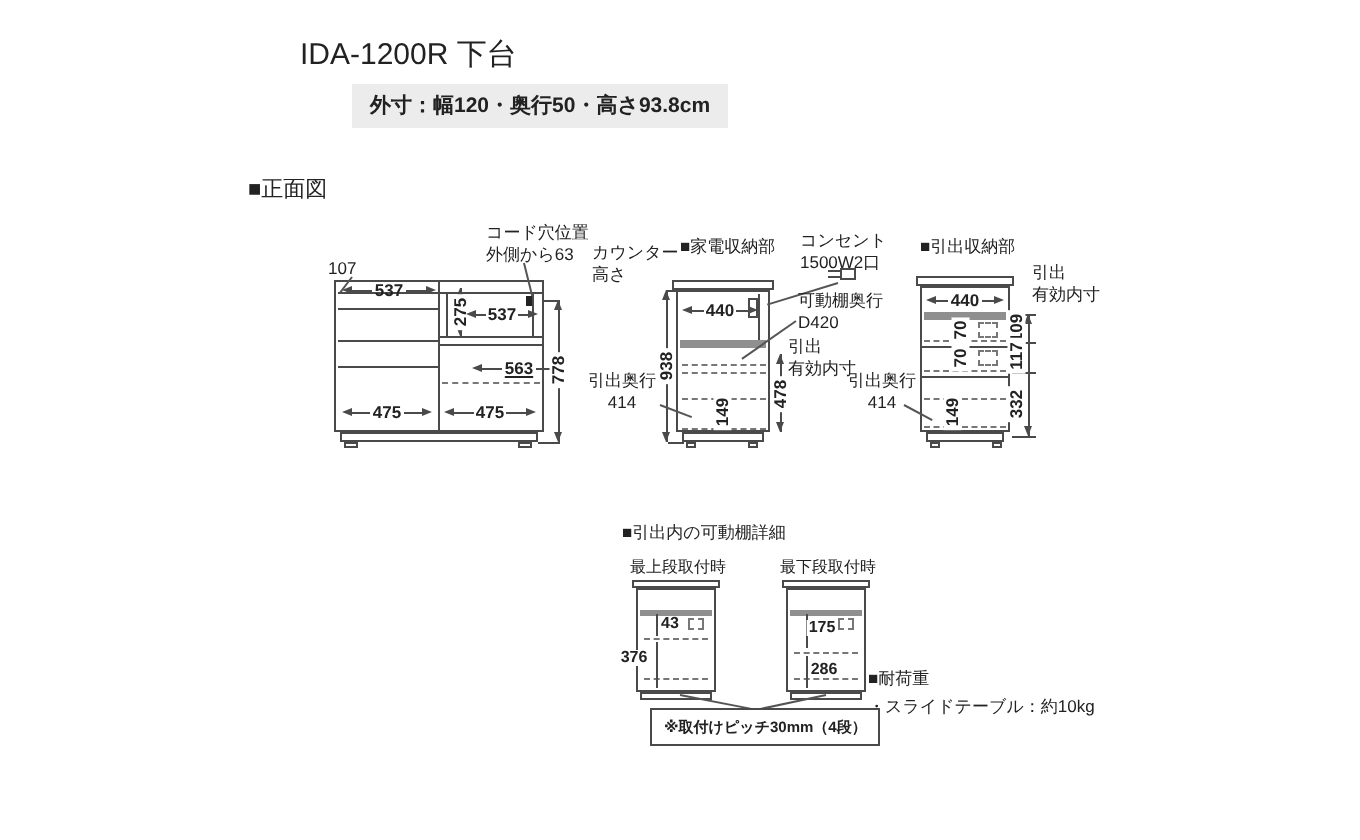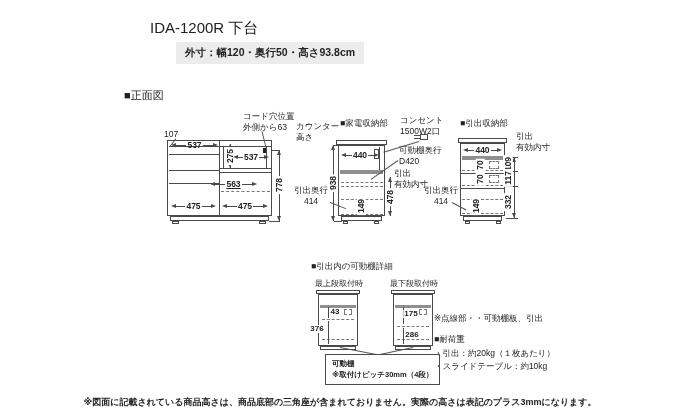--- a/index.html
+++ b/index.html
@@ -76,21 +76,21 @@
       <span class="ln"></span>
       <span class="val">537</span>
       <span class="ln"></span>
       <span class="ar"></span>
   </div>
   <div class="lbl f9" style="left:243px;top:111px;">
     <div>コード穴位置</div>
     <div>外側から63</div>
   </div>
   <div class="leader" style="left:262px;top:131px;width:17px;transform:rotate(76deg);"></div>
-  <div class="hdim" style="left:210px;top:180px;width:47px;text-decoration:underline;">
+  <div class="hdim" style="left:236px;top:180px;width:47px;text-decoration:underline;">
     <span class="al"></span>
       <span class="ln"></span>
       <span class="val">563</span>
       <span class="ln"></span>
       <span class="ar"></span>
   </div>
   <div class="hline" style="left:272px;top:150px;width:8px;"></div>
   <div class="hline" style="left:269px;top:221px;width:11px;"></div>
   <div class="vline" style="left:279px;top:150px;height:71px;"></div>
   <span class="vat" style="left:279px;top:150px;"></span>
@@ -252,26 +252,22 @@
   <div class="dashbox" style="left:419px;top:309px;width:8px;height:6px;"></div>
   <div class="vline" style="left:403px;top:307px;height:17px;"></div>
   <div class="hlabel" style="left:411px;top:314px;">175</div>
   <div class="vline" style="left:403px;top:328px;height:16px;"></div>
   <div class="hlabel" style="left:412px;top:335px;">286</div>
   <div class="ibox" style="left:395px;top:346px;width:36px;height:4px;"></div>
 
   <div class="leader" style="left:340px;top:347px;width:37px;transform:rotate(11deg);"></div>
   <div class="leader" style="left:413px;top:347px;width:35px;transform:rotate(168deg);"></div>
   <div class="callout" style="left:325px;top:354px;">
-    <div>可動棚</div>
     <div>※取付けピッチ30mm（4段）</div>
   </div>
 
-  <div class="lbl f9" style="left:434px;top:313px;">※点線部・・可動棚板、引出</div>
   <div class="lbl f9" style="left:434px;top:334px;">■耐荷重</div>
   <div class="lbl f9" style="left:434px;top:347px;line-height:12.5px;">
-    <div>・引出：約20kg（１枚あたり）</div>
     <div>・スライドテーブル：約10kg</div>
   </div>
 
-  <div class="footer" style="top:396px;">※図面に記載されている商品高さは、商品底部の三角座が含まれておりません。実際の高さは表記のプラス3mmになります。</div>
 
 </div>
 
 </body></html>

